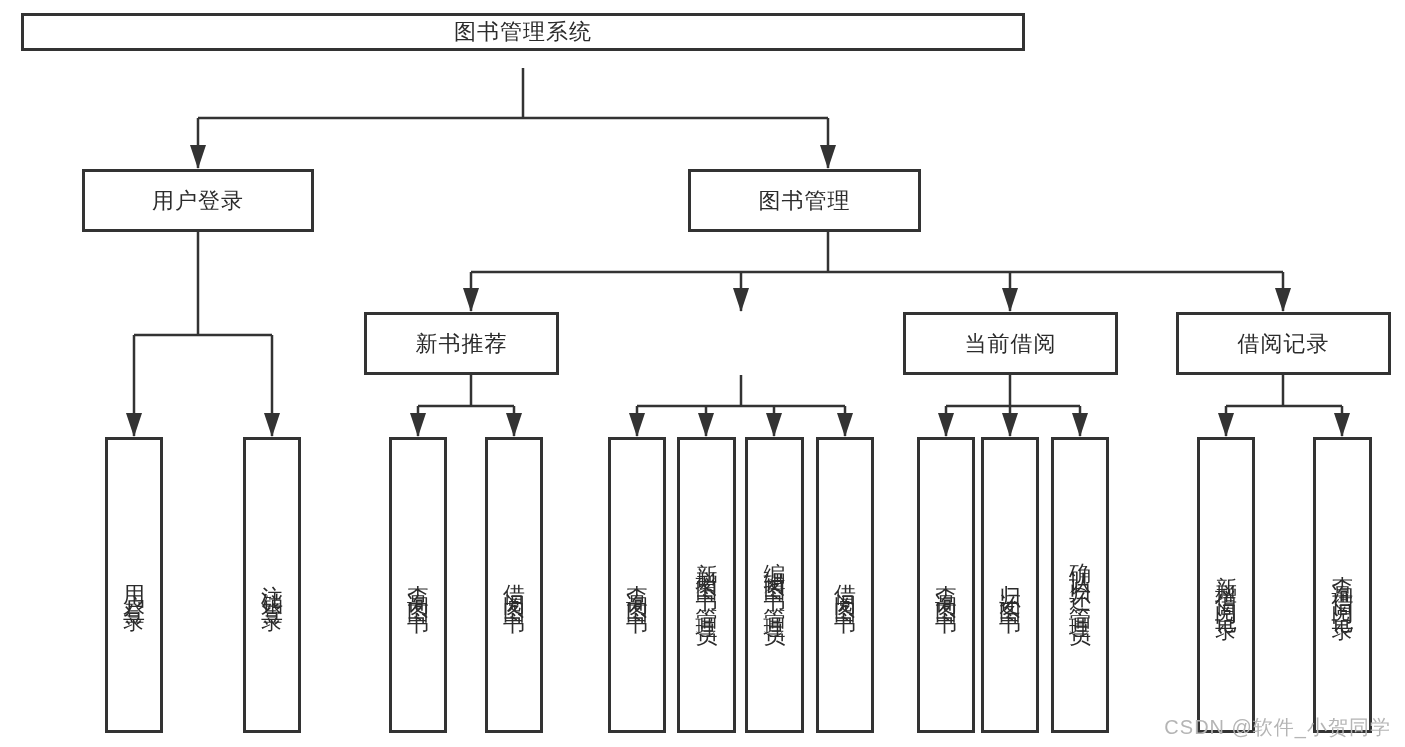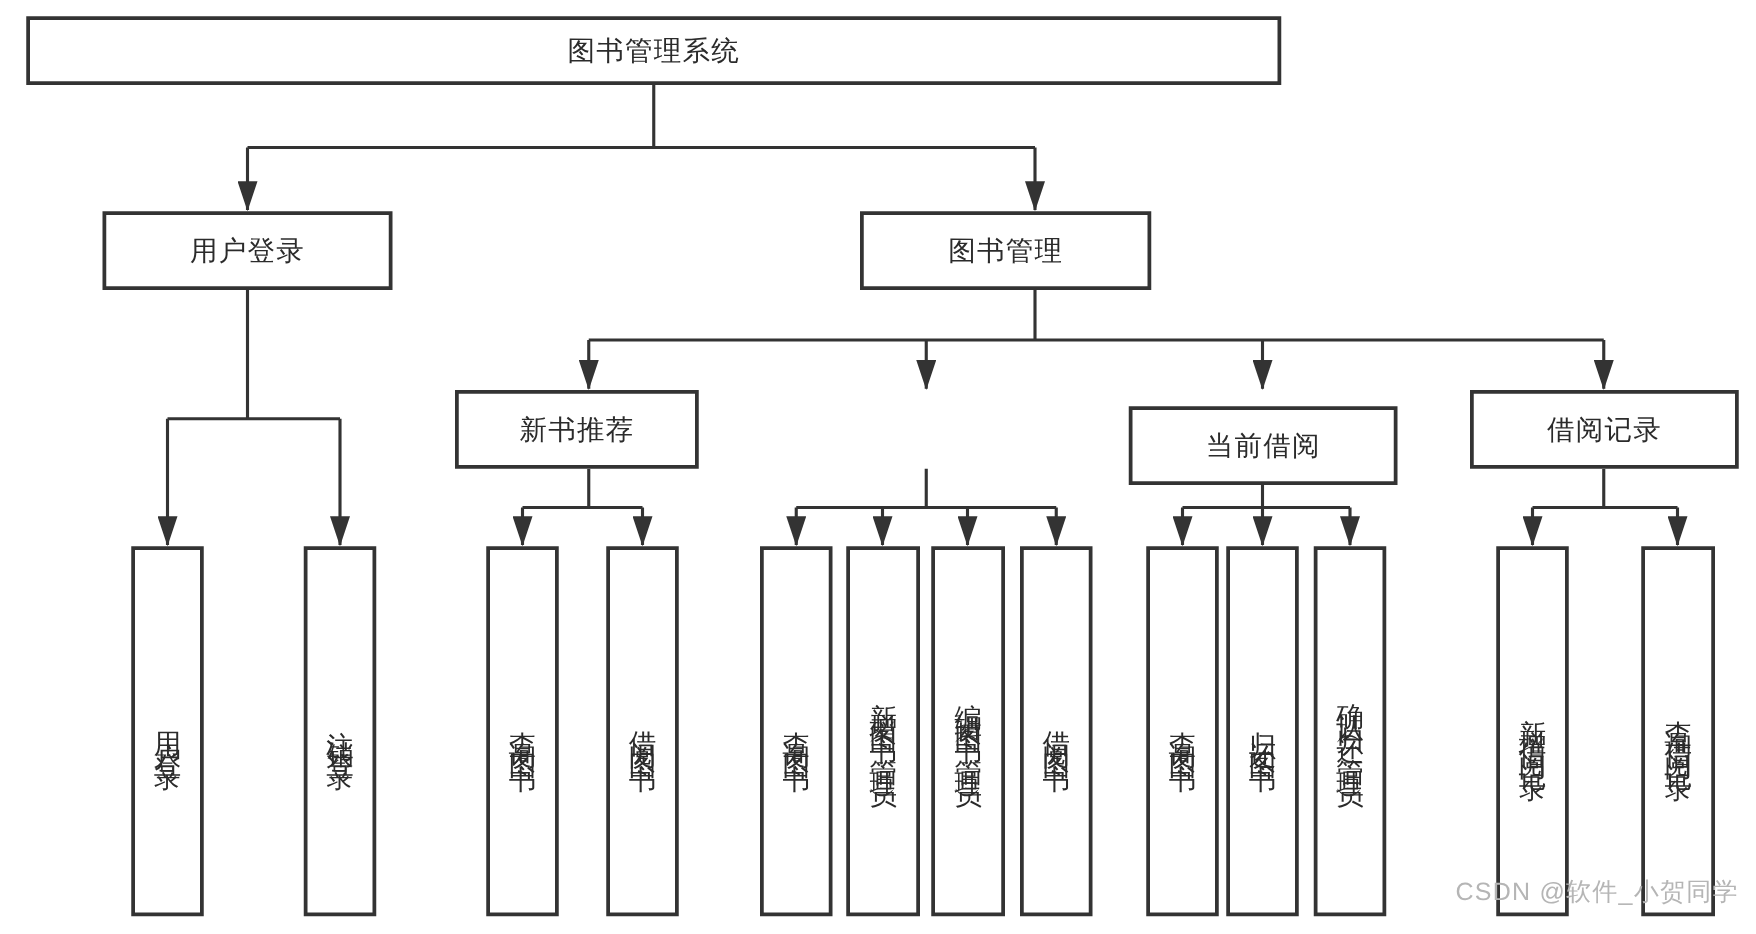--- a/index.html
+++ b/index.html
@@ -14,21 +14,21 @@
     position:absolute; background:#ffffff; border:3px solid #333333;
     display:flex; align-items:center; justify-content:center;
     z-index:2; color:#2b2b2b;
   }
   .hnode { font-size:22px; letter-spacing:1px; white-space:nowrap; }
   .vnode .vtext {
     writing-mode:vertical-rl; text-orientation:mixed;
     font-size:22px; line-height:1.0; letter-spacing:9px; white-space:nowrap;
   }
   .watermark {
-    position:absolute; right:14px; bottom:20px; z-index:5;
+    position:absolute; right:14px; bottom:6px; z-index:5;
     font-size:20px; color:#b5b5b5; letter-spacing:1px; white-space:nowrap;
   }
 </style>
 </head>
 <body>
 
 <div class="stage">
 
   <svg class="connectors" width="1405" height="747" viewBox="0 0 1405 747">
     <defs>
@@ -73,35 +73,35 @@
       <path d="M1010 406 V436" marker-end="url(#ah)"></path>
       <path d="M1080 406 V436" marker-end="url(#ah)"></path>
 
       <path d="M1283 375 V406"></path>
       <path d="M1226 406 H1342"></path>
       <path d="M1226 406 V436" marker-end="url(#ah)"></path>
       <path d="M1342 406 V436" marker-end="url(#ah)"></path>
     </g>
   </svg>
 
-  <div class="node hnode" style="left:21px; top:13px; width:1004px; height:55px;">
+  <div class="node hnode" style="left:21px; top:13px; width:1004px; height:38px;">
     <span>图书管理系统</span>
   </div>
 
   <div class="node hnode" style="left:82px; top:169px; width:232px; height:63px;">
     <span>用户登录</span>
   </div>
   <div class="node hnode" style="left:688px; top:169px; width:233px; height:63px;">
     <span>图书管理</span>
   </div>
 
   <div class="node hnode" style="left:364px; top:312px; width:195px; height:63px;">
     <span>新书推荐</span>
   </div>
-  <div class="node hnode" style="left:903px; top:312px; width:215px; height:63px;margin-top:13px;">
+  <div class="node hnode" style="left:903px; top:312px; width:215px; height:63px;">
     <span>当前借阅</span>
   </div>
   <div class="node hnode" style="left:1176px; top:312px; width:215px; height:63px;">
     <span>借阅记录</span>
   </div>
 
   <div class="node vnode" style="left:105px; top:437px; width:58px; height:296px;">
     <span class="vtext">用户登录</span>
   </div>
   <div class="node vnode" style="left:243px; top:437px; width:58px; height:296px;">

